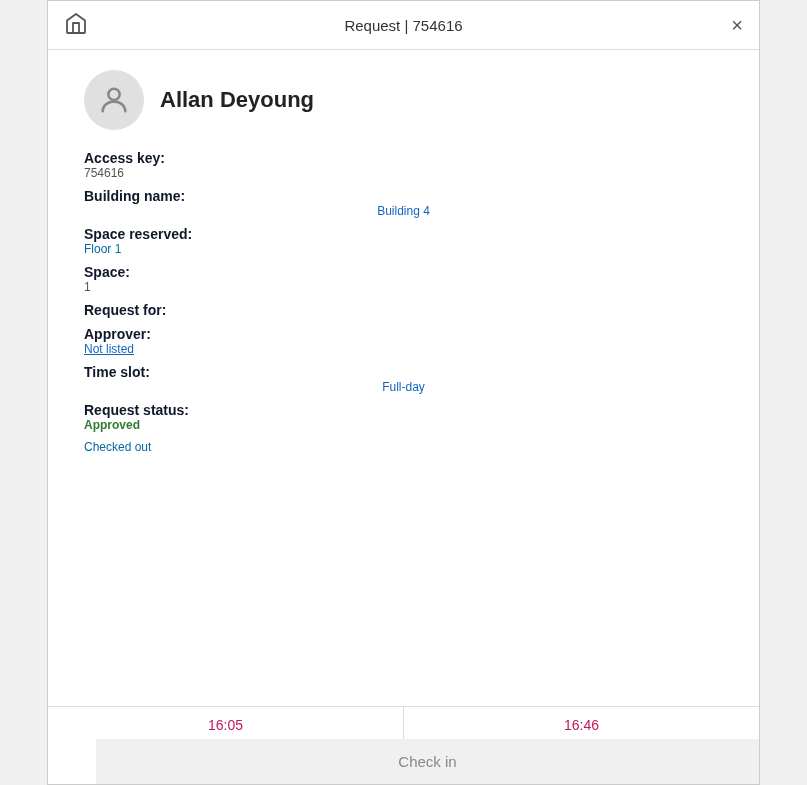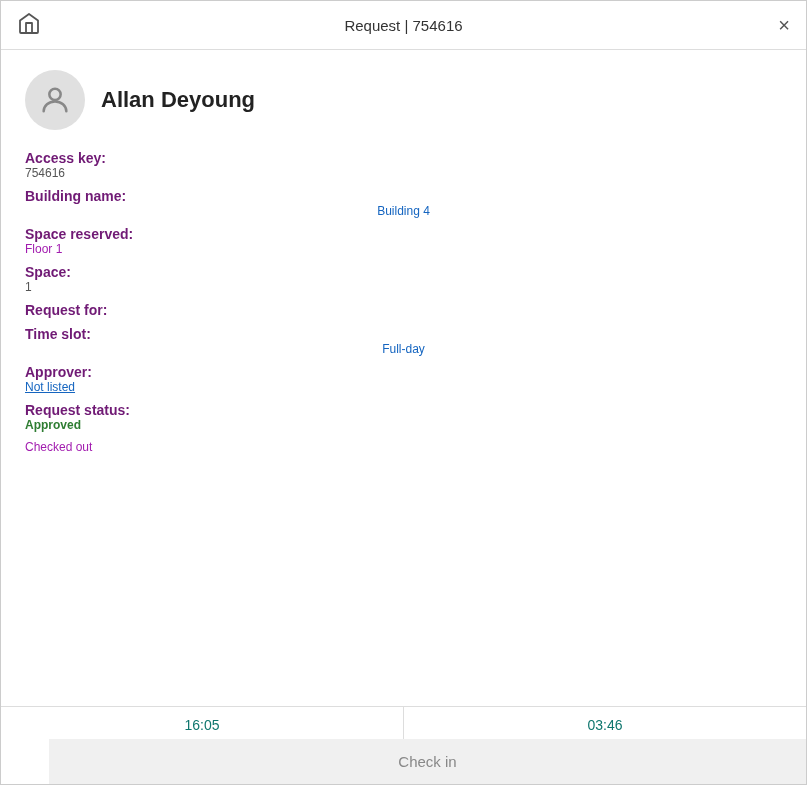--- a/index.html
+++ b/index.html
@@ -5,21 +5,21 @@
     * { box-sizing: border-box; margin: 0; padding: 0; }
     body {
       font-family: 'Segoe UI', Arial, sans-serif;
       background: #f0f0f0;
       display: flex;
       justify-content: center;
       align-items: center;
       min-height: 100vh;
     }
     .window {
-      width: 807px;
+      width: 713px;
       min-height: 785px;
       background: #ffffff;
       border: 1px solid #ccc;
       display: flex;
       flex-direction: column;
       position: relative;
     }
     .title-bar {
       display: flex;
       align-items: center;
@@ -43,21 +43,21 @@
     }
     .close-icon {
       font-size: 20px;
       color: #555;
       cursor: pointer;
       font-weight: 300;
       line-height: 1;
     }
     .content {
       flex: 1;
-      padding: 20px 24px;
+      padding: 20px 36px;
       display: flex;
       flex-direction: column;
     }
     .user-header {
       display: flex;
       align-items: center;
       margin-bottom: 20px;
     }
     .avatar {
       width: 60px;
@@ -84,45 +84,45 @@
       display: flex;
       flex-direction: column;
       gap: 2px;
     }
     .info-row {
       margin-bottom: 6px;
     }
     .info-label {
       font-size: 14px;
       font-weight: 700;
-      color: #701a75;
+      color: #0f172a;
     }
     .info-value {
       font-size: 12px;
       color: #555;
     }
     .info-value.blue { color: #1565c0; text-align: center; }
-    .info-value.orange { color: #a21caf; }
+    .info-value.orange { color: #0369a1; }
     .info-value.green { color: #2e7d32; font-weight: bold; }
     .info-value.link { color: #1565c0; text-decoration: underline; cursor: pointer; }
     .spacer { flex: 1; }
     .bottom-section {
       border-top: 1px solid #ddd;
       padding: 0;
     }
     .time-row {
       display: flex;
       background: #fff;
     }
     .time-cell {
       flex: 1;
       text-align: center;
       padding: 10px 0 6px 0;
       font-size: 14px;
-      color: #0f766e;
+      color: #be185d;
       border-right: 1px solid #ddd;
     }
     .time-cell:last-child {
       border-right: none;
     }
     .button-row {
       display: flex;
       padding-left: 48px;
     }
     .action-btn {
@@ -183,41 +183,41 @@
           <div class="info-value orange">Floor 1</div>
         </div>
         <div class="info-row">
           <div class="info-label">Space:</div>
           <div class="info-value">1</div>
         </div>
         <div class="info-row">
           <div class="info-label">Request for:</div>
         </div>
         <div class="info-row">
+          <div class="info-label">Approver:</div>
+          <div class="info-value link">Not listed</div>
+        </div>
+        <div class="info-row">
           <div class="info-label">Time slot:</div>
           <div class="info-value blue">Full-day</div>
-        </div>
-        <div class="info-row">
-          <div class="info-label">Approver:</div>
-          <div class="info-value link">Not listed</div>
         </div>
         <div class="info-row">
           <div class="info-label">Request status:</div>
           <div class="info-value green">Approved</div>
         </div>
         <div class="info-row">
           <div class="info-value orange">Checked out</div>
         </div>
       </div>
 
     <div class="spacer"></div>
   </div>
 
   <div class="bottom-section">
     <div class="time-row">
       <div class="time-cell">16:05</div>
-      <div class="time-cell">03:46</div>
+      <div class="time-cell">16:46</div>
     </div>
     <div class="button-row">
       <button class="action-btn">Check in</button>
     </div>
   </div>
 </div>
 
 </body></html>

